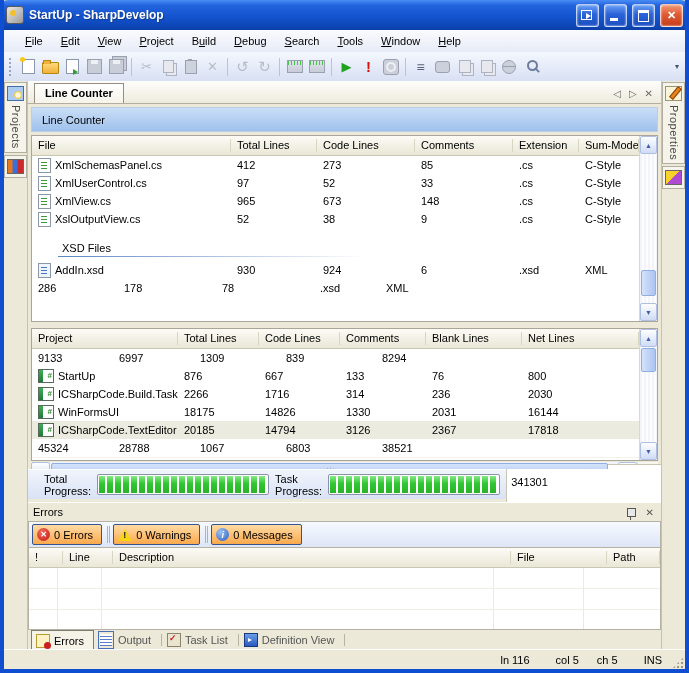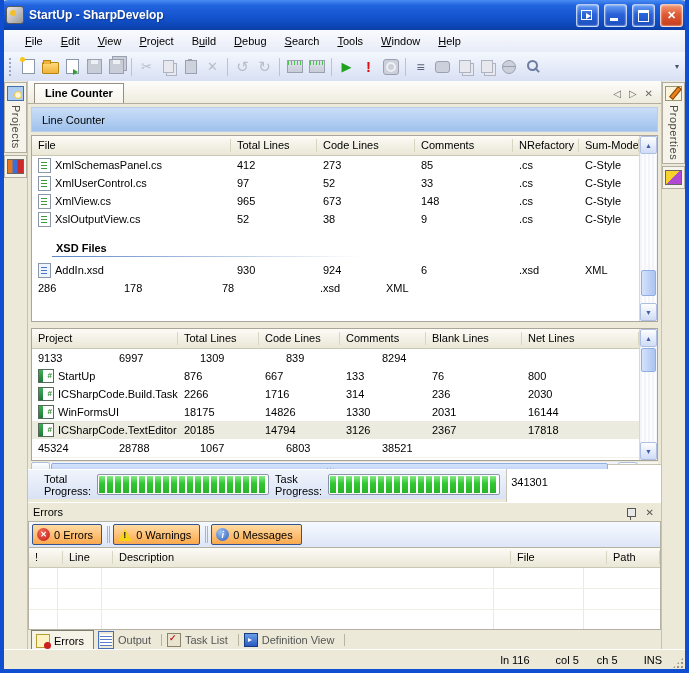--- a/index.html
+++ b/index.html
@@ -85,21 +85,21 @@
   .tblmain{flex:1;min-width:0;display:flex;flex-direction:column}
   .thead{display:flex;height:19px;flex:none;background:linear-gradient(#fcfbf6,#eae7d6);border-bottom:1px solid #cac7b5}
   .th{padding-top:3px;padding-left:6px;position:relative;white-space:nowrap}
   .th::after{content:"";position:absolute;right:0;top:3px;bottom:3px;width:1px;background:#d8d5c3}
   .tbody{flex:1;min-height:0;overflow:hidden;background:#fff;position:relative}
   .trow{display:flex;height:18px;align-items:center}
   .trow.hl{background:#ecebe0}
   .cell{padding-left:6px;white-space:nowrap;overflow:hidden;display:flex;align-items:center}
   .t1c1{width:193px}.t1c2{width:80px}.t1c3{width:92px}.t1c4{width:92px}.t1c5{width:60px}.t1c6{flex:1}
   .t2c1{width:140px}.t2c2{width:75px}.t2c3{width:75px}.t2c4{width:80px}.t2c5{width:90px}.t2c6{flex:1}
-  .ghead{font-weight:bold;margin:12px 6px 4px;padding:2px 0 3px 18px;position:relative}
+  .ghead{font-weight:normal;margin:12px 12px 4px;padding:2px 0 3px 18px;position:relative}
   .ghead::after{content:"";position:absolute;left:14px;width:310px;bottom:0;height:1px;
     background:linear-gradient(90deg,#5b84c4,rgba(91,132,196,0))}
   .fico{width:11px;height:13px;background:#fff;border:1px solid #8a97a8;position:relative;margin-right:4px;flex:none}
   .fico::after{content:"";position:absolute;left:2px;top:3px;width:6px;height:7px}
   .fico.cs::after{background:repeating-linear-gradient(180deg,#3a9a3a 0 1px,transparent 1px 3px)}
   .fico.xsd{background:#eef4fc}
   .fico.xsd::after{background:repeating-linear-gradient(180deg,#4a74c8 0 1px,transparent 1px 3px)}
   .pico{width:14px;height:12px;border:1px solid #566a5a;background:#fff;position:relative;margin-right:4px;flex:none}
   .pico::before{content:"";position:absolute;left:0;top:0;bottom:0;width:4px;background:linear-gradient(#3fae57,#1f7a38)}
   .pico::after{content:"#";position:absolute;right:1px;top:0;font-size:8px;color:#2c8a2c;font-weight:bold;line-height:11px}
@@ -284,21 +284,21 @@
     <div class="pad">
       <div class="caption">Line Counter</div>
 
       <div class="tbl" style="height:185px">
         <div class="tblmain">
           <div class="thead">
             <span class="th t1c1">File</span>
             <span class="th t1c2">Total Lines</span>
             <span class="th t1c3">Code Lines</span>
             <span class="th t1c4">Comments</span>
-            <span class="th t1c5">NRefactory</span>
+            <span class="th t1c5">Extension</span>
             <span class="th t1c6">Sum-Mode</span>
           </div>
           <div class="tbody">
             <div class="trow">
               <span class="cell t1c1">
                   <span class="fico cs"></span>
                   <span>XmlSchemasPanel.cs</span>
                 </span>
               <span class="cell t1c2">412</span>
               <span class="cell t1c3">273</span>

